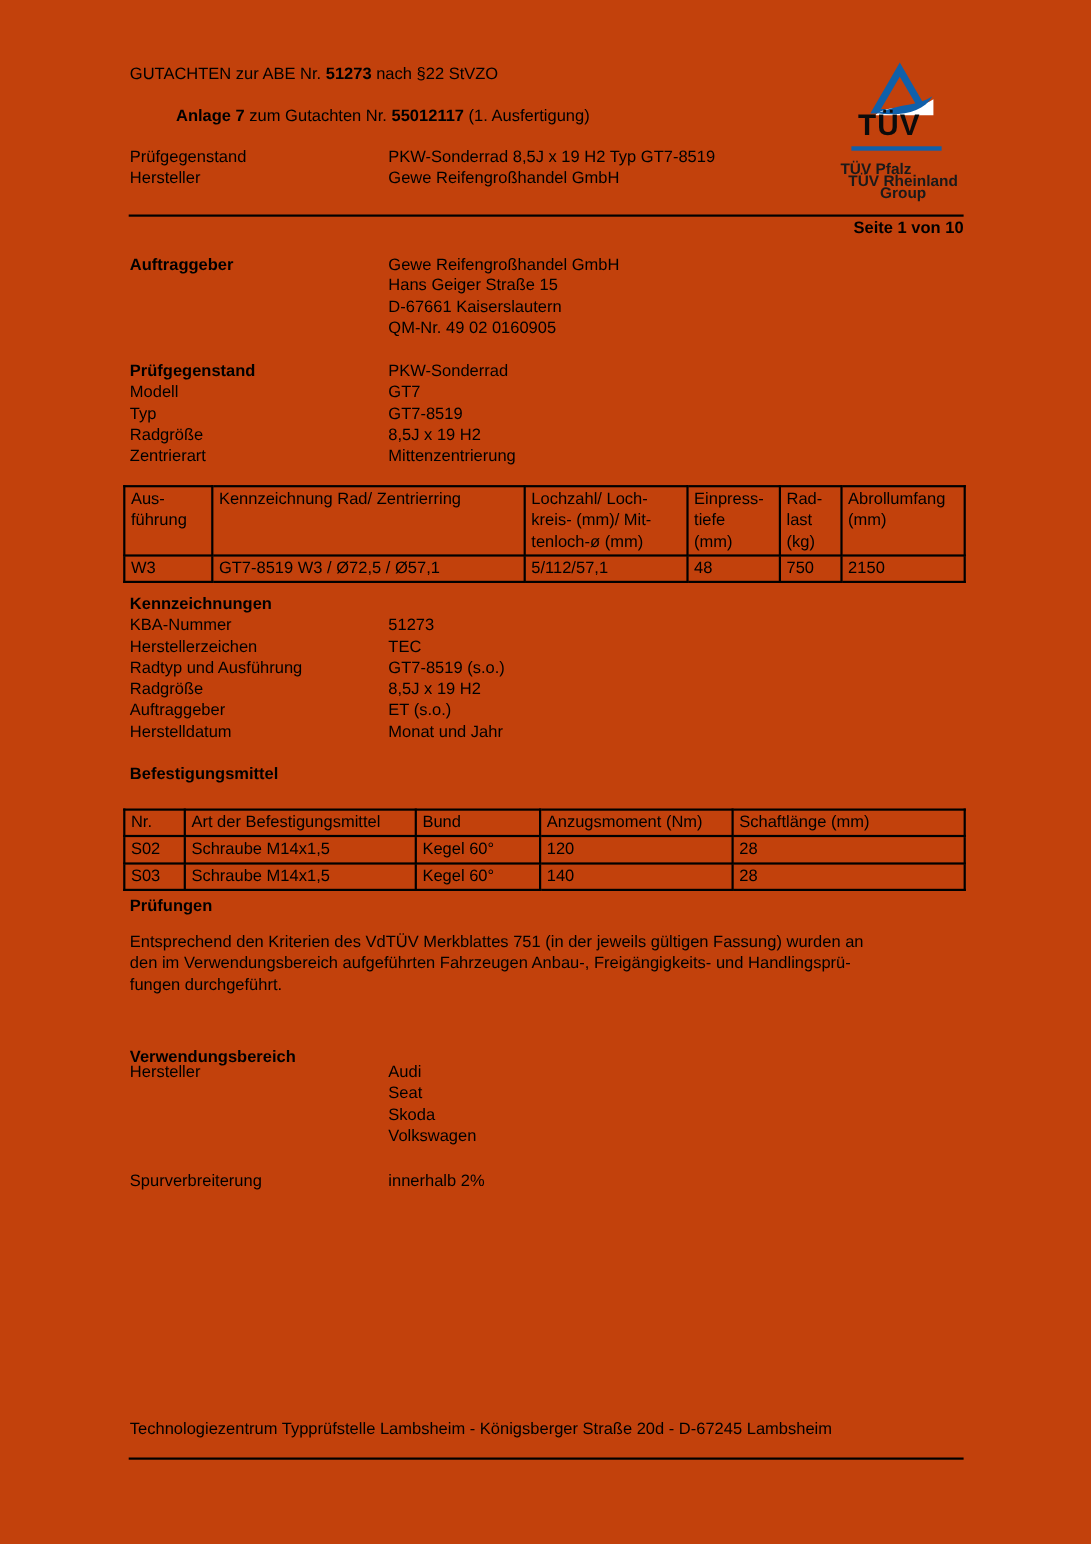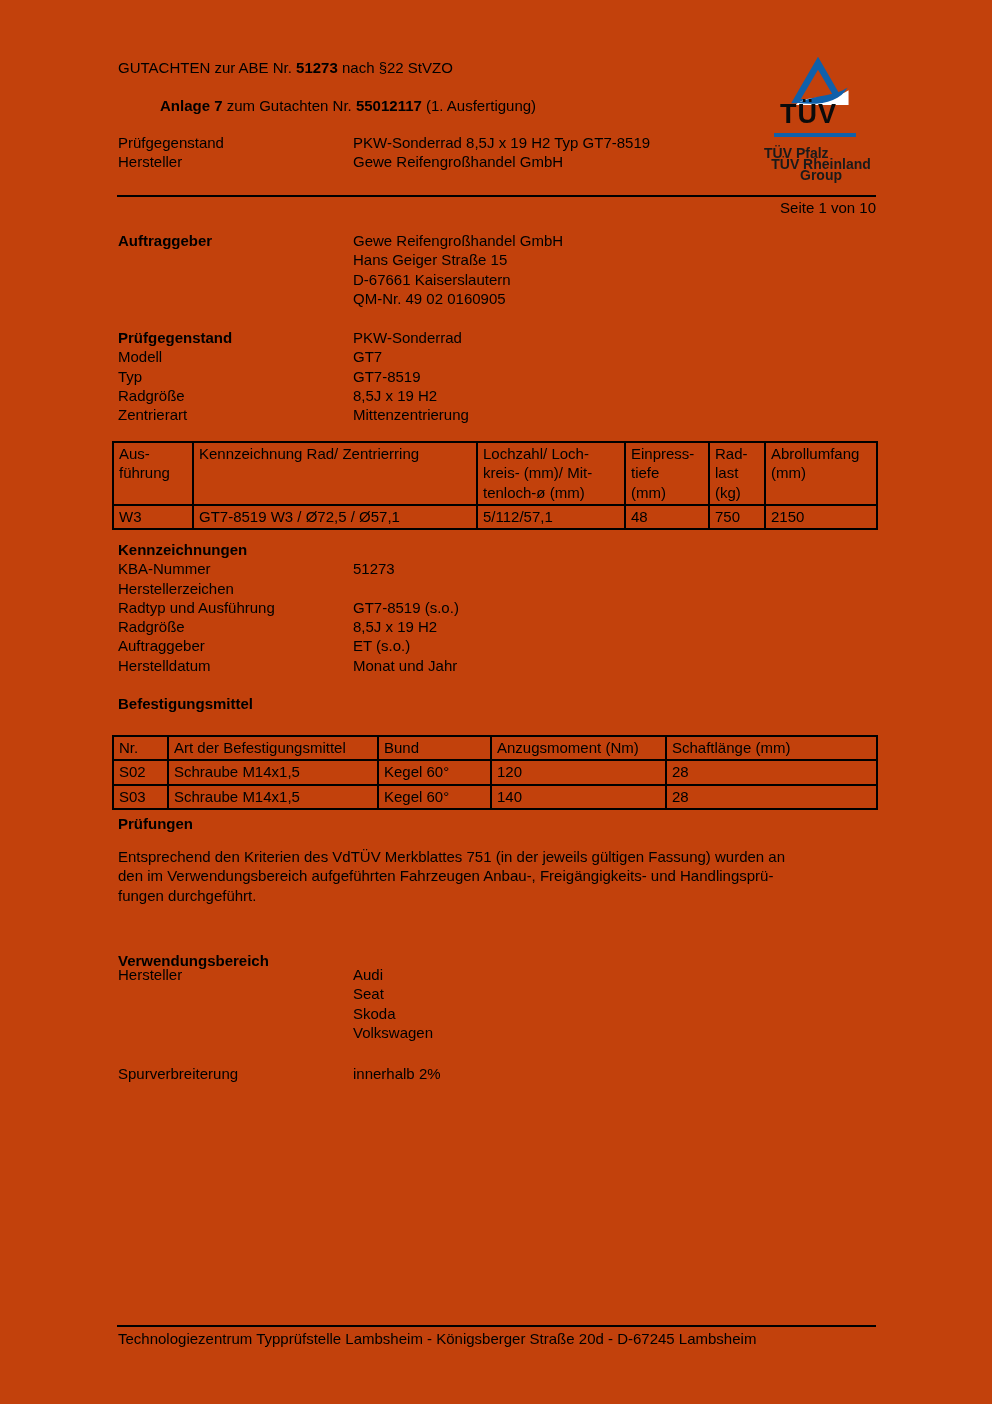--- a/index.html
+++ b/index.html
@@ -14,21 +14,21 @@
     color: #000000;
     overflow: hidden;
   }
   .abs { position: absolute; }
   .bold { font-weight: bold; }
   .pre { white-space: pre-line; }
   .kv { display: grid; grid-template-columns: 235px 1fr; }
   .kv .k { grid-column: 1; }
   .kv .v { grid-column: 2; }
   .rule { background: #000; height: 2px; }
-  .right { text-align: right; }
+  .right { text-align: right; font-weight: bold; }
 
   table.doc-table {
     border-collapse: collapse;
     table-layout: fixed;
     border: 2px solid #000;
   }
   table.doc-table td {
     border: 2px solid #000;
     padding: 1px 5px 2px 5px;
     vertical-align: top;
@@ -144,20 +144,21 @@
     </tr>
   </tbody>
     </table>
 
   <div class="abs" style="left:118px; top:540px; width:640px;">
     <div class="bold">Kennzeichnungen</div>
     <div class="kv">
       <div class="k">KBA-Nummer</div>
       <div class="v">51273</div>
       <div class="k">Herstellerzeichen</div>
+      <div class="v">TEC</div>
       <div class="k">Radtyp und Ausführung</div>
       <div class="v">GT7-8519 (s.o.)</div>
       <div class="k">Radgröße</div>
       <div class="v">8,5J x 19 H2</div>
       <div class="k">Auftraggeber</div>
       <div class="v">ET (s.o.)</div>
       <div class="k">Herstelldatum</div>
       <div class="v">Monat und Jahr</div>
     </div>
   </div>
@@ -209,15 +210,15 @@
 Seat
 Skoda
 Volkswagen</div>
   </div>
   <div class="abs kv" style="left:118px; top:1064px; width:640px;">
     <div class="k">Spurverbreiterung</div>
     <div class="v">innerhalb 2%</div>
   </div>
 
   <div class="abs rule" style="left:117px; top:1325px; width:759px;"></div>
-  <div class="abs" style="left:118px; top:1329px; width:758px;">Technologiezentrum Typprüfstelle Lambsheim - Königsberger Straße 20d - D-67245 Lambsheim</div>
+  <div class="abs" style="left:118px; top:1290px; width:758px;">Technologiezentrum Typprüfstelle Lambsheim - Königsberger Straße 20d - D-67245 Lambsheim</div>
 
 </div>
 
 </body></html>

